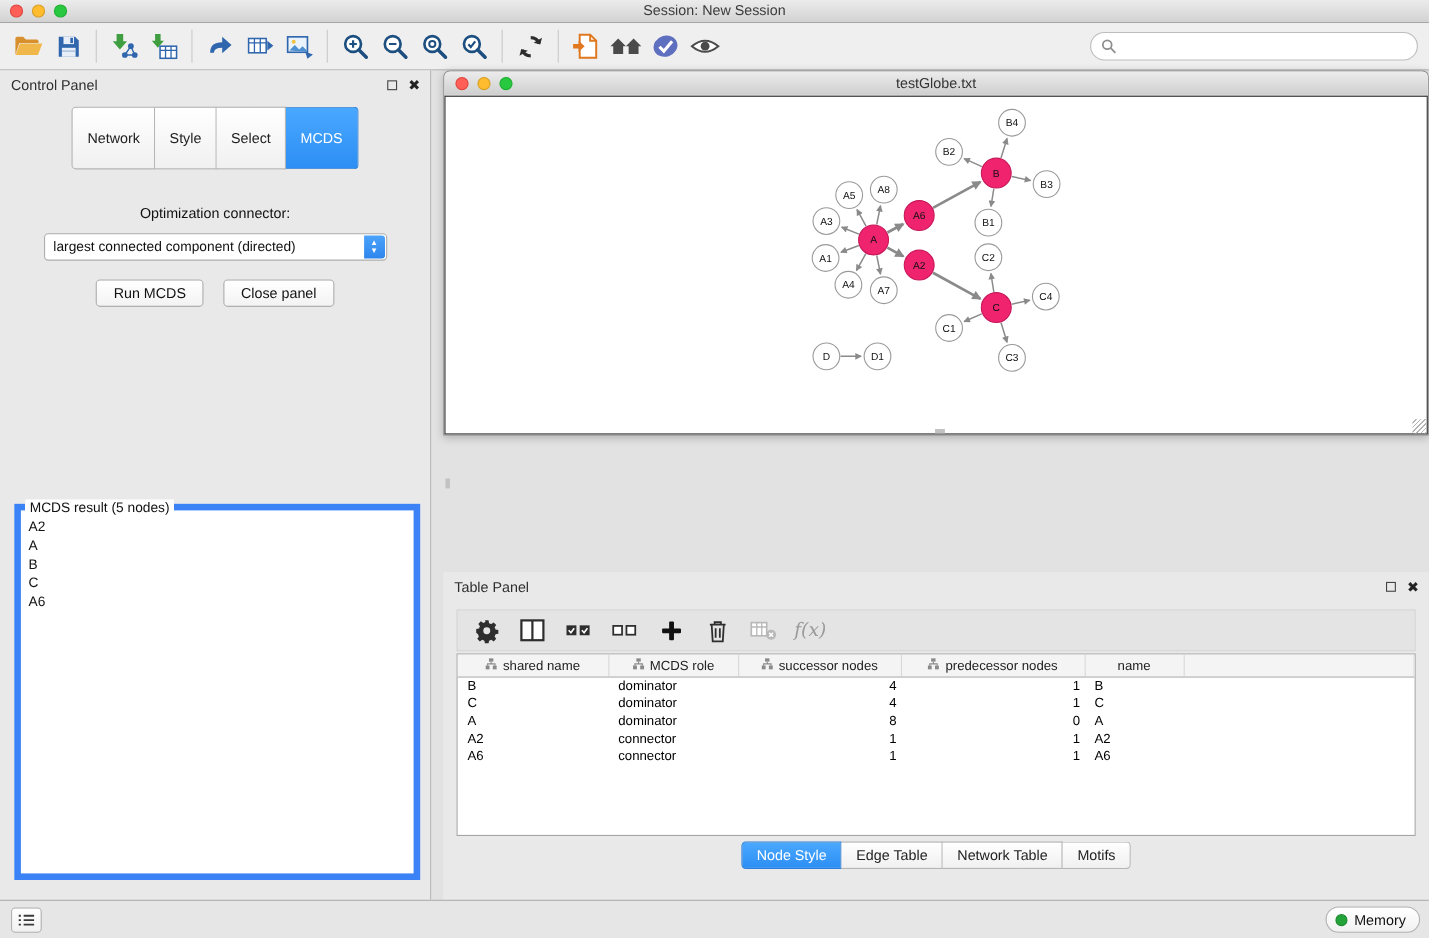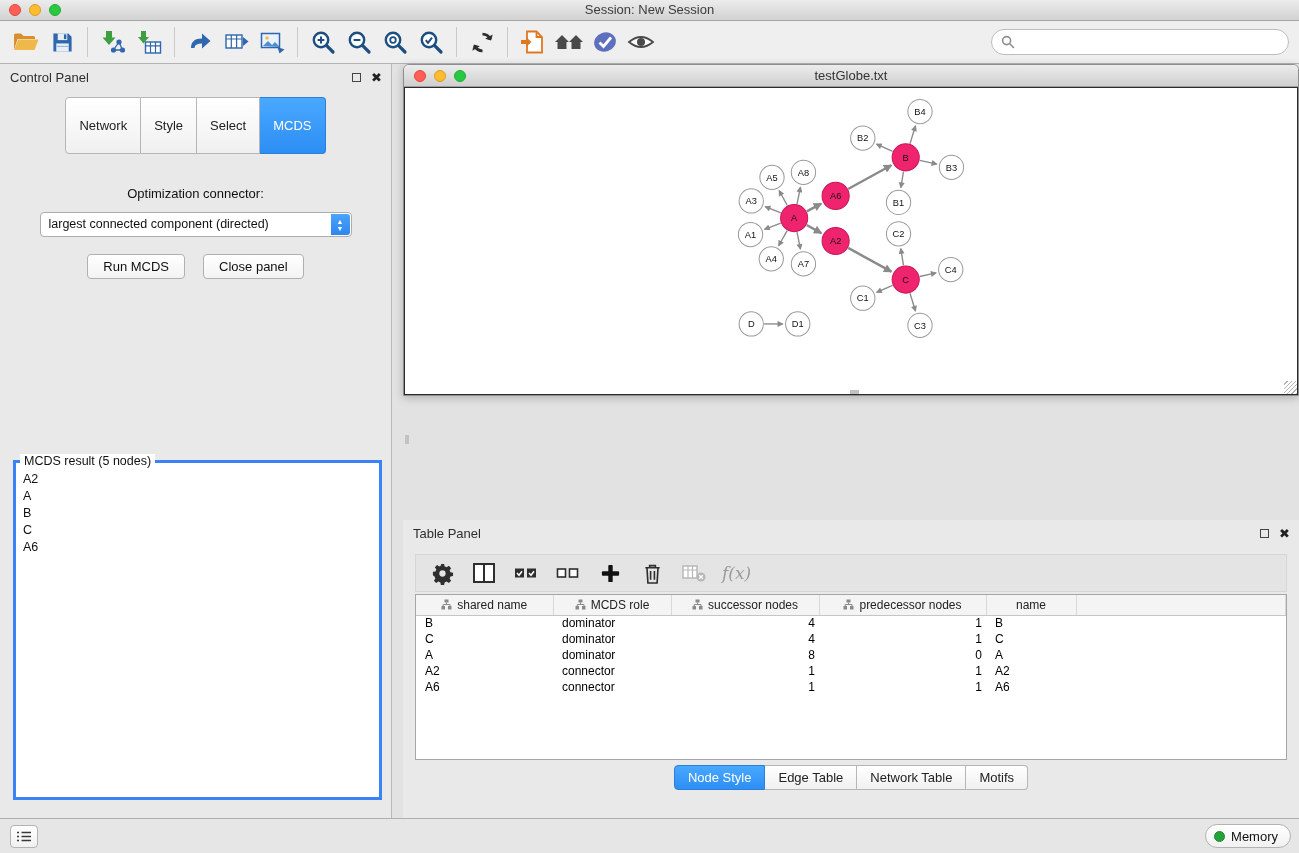--- a/index.html
+++ b/index.html
@@ -44,21 +44,21 @@
   .opt-label { text-align:center; margin-top:32px; font-size:13px; color:#111; }
   .combo { width:312px; height:25px; margin:11px auto 0; background:#fff; border:1px solid #adadad;
     border-radius:4px; position:relative; font-size:12.5px; line-height:23px; padding-left:8px; color:#111; }
   .combo .arrows { position:absolute; right:1px; top:1px; bottom:1px; width:19px;
     background:linear-gradient(#4ba3fa,#2e86ee); border-radius:0 3px 3px 0; color:#fff;
     font-size:7px; display:flex; flex-direction:column; align-items:center; justify-content:center; line-height:7px; }
   .btn-row { display:flex; justify-content:center; gap:18px; margin-top:17px; }
   .btn { height:25px; padding:0 15px; background:linear-gradient(#ffffff,#f3f3f3);
     border:1px solid #b0b0b0; border-radius:4px; font-size:13px; color:#111; line-height:23px; }
   fieldset.result { position:absolute; left:13px; right:9px; top:390px; bottom:18px;
-    background:#fff; border:3px solid #3b82f6; padding-top:2px; }
+    background:#fff; border:6px solid #3b82f6; padding-top:2px; }
   fieldset.result legend { font-size:12.5px; margin-left:4px; padding:0 4px; color:#111; background:#fff; }
   .result-item { font-size:12.5px; padding:1.5px 0 1.5px 7px; color:#111; }
 
   
   .net-window { position:absolute; left:403px; top:64px; width:896px; height:332px;
     background:#fff; border:1px solid #8e8e8e; border-radius:6px 6px 0 0;
     box-shadow:0 2px 8px rgba(0,0,0,.22); }
   .net-titlebar { height:22px; background:linear-gradient(#ececec,#cfcfcf);
     border-bottom:1px solid #9f9f9f; border-radius:5px 5px 0 0; position:relative;
     text-align:center; font-size:13px; line-height:21px; color:#333; }
@@ -75,21 +75,21 @@
   .table-panel { position:absolute; left:403px; top:520px; width:896px; height:298px; background:#e9e9e9; }
   .tp-toolbar { margin:6px 12px 0; height:38px; display:flex; align-items:center; gap:6px;
     background:#e4e4e4; border:1px solid #d6d6d6; padding:0 8px; }
   .tp-btn { width:36px; height:32px; display:flex; align-items:center; justify-content:center; }
   .fx { font-family:"DejaVu Serif","Liberation Serif",serif; font-style:italic; font-size:17px; color:#9a9a9a; padding-left:4px; }
   .tp-table-wrap { position:absolute; left:12px; right:12px; top:74px; bottom:58px;
     background:#fff; border:1px solid #a5a5a5; overflow:hidden; }
   table.node-table { width:100%; border-collapse:collapse; table-layout:fixed; font-size:12px; }
   table.node-table th { background:#f4f4f4; border-right:1px solid #d8d8d8; border-bottom:1px solid #c5c5c5;
     font-weight:normal; height:20px; font-size:12px; color:#222; white-space:nowrap; }
-  table.node-table th .th-inner { display:flex; align-items:center; justify-content:center; gap:5px; }
+  table.node-table th .th-inner { display:flex; justify-content:center; gap:5px; }
   table.node-table td { height:16px; padding:0 4px 0 9px; color:#000; white-space:nowrap; overflow:hidden; }
   td.num-s { text-align:right; padding-right:14px; }
   td.num-p { text-align:right; padding-right:50px; }
   .tp-tabs { position:absolute; bottom:28px; left:0; right:0; display:flex; justify-content:center; }
   .tp-tab { padding:4px 13px; font-size:13px; background:linear-gradient(#ffffff,#f0f0f0);
     border:1px solid #b6b6b6; border-left:none; color:#222; }
   .tp-tab:first-child { border-left:1px solid #b6b6b6; border-radius:4px 0 0 4px; }
   .tp-tab:last-child { border-radius:0 4px 4px 0; }
   .tp-tab.active { background:linear-gradient(#49a8ff,#2d8ef4); color:#fff; border-color:#2a7fd8; }
 

